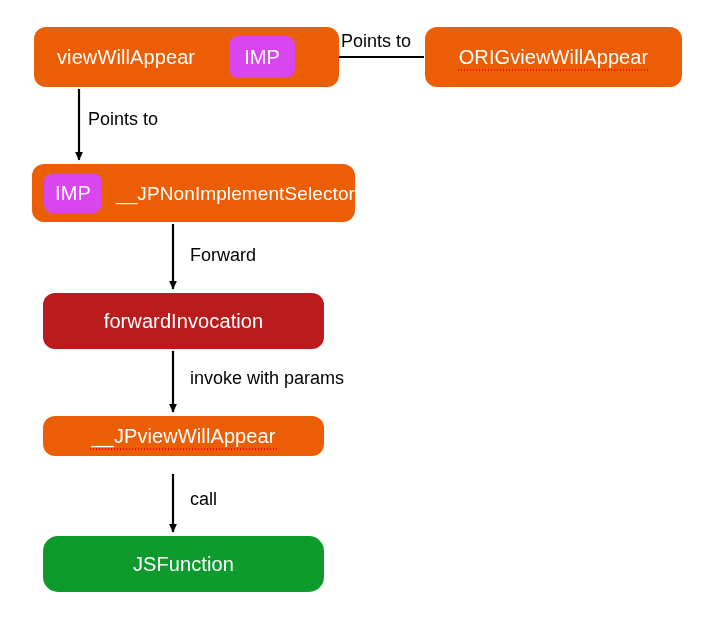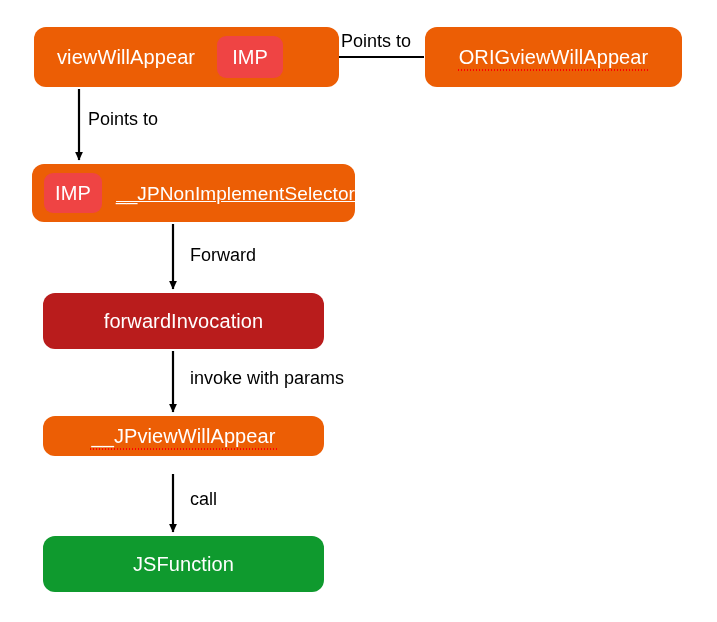--- a/index.html
+++ b/index.html
@@ -63,73 +63,73 @@
     bottom: -4px;
     height: 2px;
     background-image: radial-gradient(circle, #FF0000 0px, #FF0000 0.9px, transparent 1.1px);
     background-size: 3px 2px;
     background-repeat: repeat-x;
     background-position: 0 center;
   }
 
   
   .imp-badge {
-    background: #ef4444;
+    background: #d946ef;
     color: #ffffff;
     border-radius: 9px;
     font-size: 20px;
     line-height: 1;
     display: inline-flex;
     align-items: center;
     justify-content: center;
     white-space: nowrap;
     box-sizing: border-box;
   }
 
   
   #node-viewwillappear {
     left: 34px;  top: 27px;  width: 305px; height: 60px;
     justify-content: flex-start;
     padding-left: 23px;
-    gap: 22px;
+    gap: 34px;
   }
   #node-viewwillappear .imp-badge {
     width: 66px; height: 42px;
   }
 
   
   #node-orig {
     left: 425px; top: 27px; width: 257px; height: 60px;
   }
 
   
   #node-nonimpl {
     left: 32px;  top: 164px; width: 323px; height: 58px;
     justify-content: flex-start;
     padding-left: 12px;
     gap: 14px;
   }
   #node-nonimpl .imp-badge {
     width: 66px; height: 40px;
   }
-  #node-nonimpl .node-label { font-size: 19px; text-decoration: underline; }
+  #node-nonimpl .node-label { font-size: 19px; }
 
   
   #node-forward {
     left: 43px; top: 293px; width: 281px; height: 56px;
   }
 
   
   #node-jpview {
     left: 43px; top: 416px; width: 281px; height: 40px;
   }
 
   
   #node-jsfunction {
-    left: 43px; top: 536px; width: 281px; height: 56px;
+    left: 43px; top: 536px; width: 281px; height: 56px; border-radius: 15px;
   }
 
   
   .edge-label {
     position: absolute;
     color: #000000;
     font-size: 18px;
     line-height: 1;
     white-space: nowrap;
     user-select: none;

